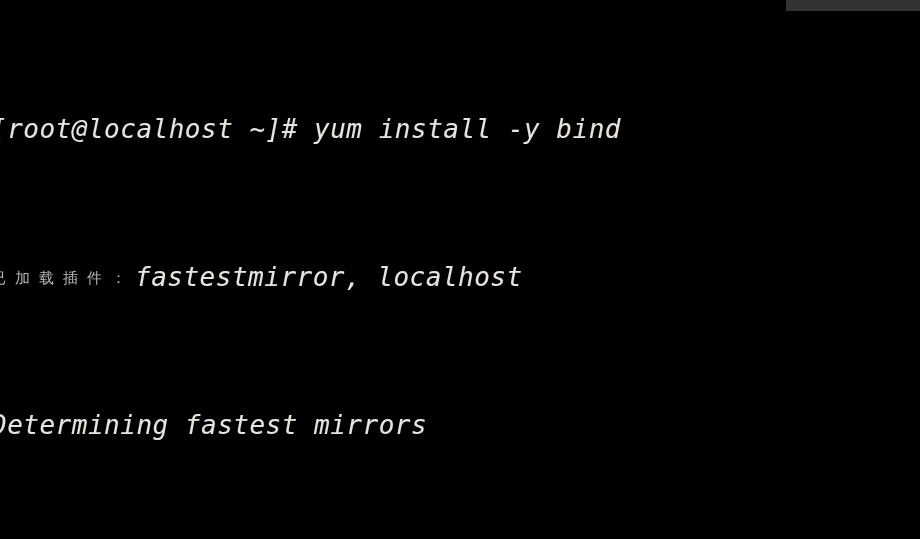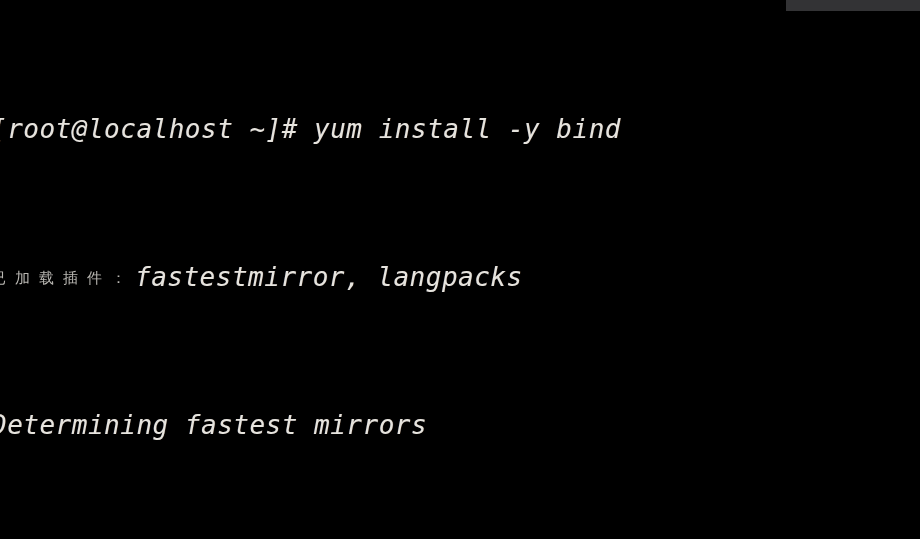--- a/index.html
+++ b/index.html
@@ -70,21 +70,21 @@
 <body>
 
 <div id="terminal">
 
   <div id="titlebar-strip"></div>
 
   <div id="console">
 
     <div class="line"><span>[root@localhost ~]# yum install -y bind</span></div>
 
-    <div class="line"><span class="cjk">已加载插件：</span><span>fastestmirror, langpacks</span></div>
+    <div class="line"><span class="cjk">已加载插件：</span><span>fastestmirror, localhost</span></div>
 
     <div class="line"><span>Determining fastest mirrors</span></div>
 
     
 
     
 
     
 
     

